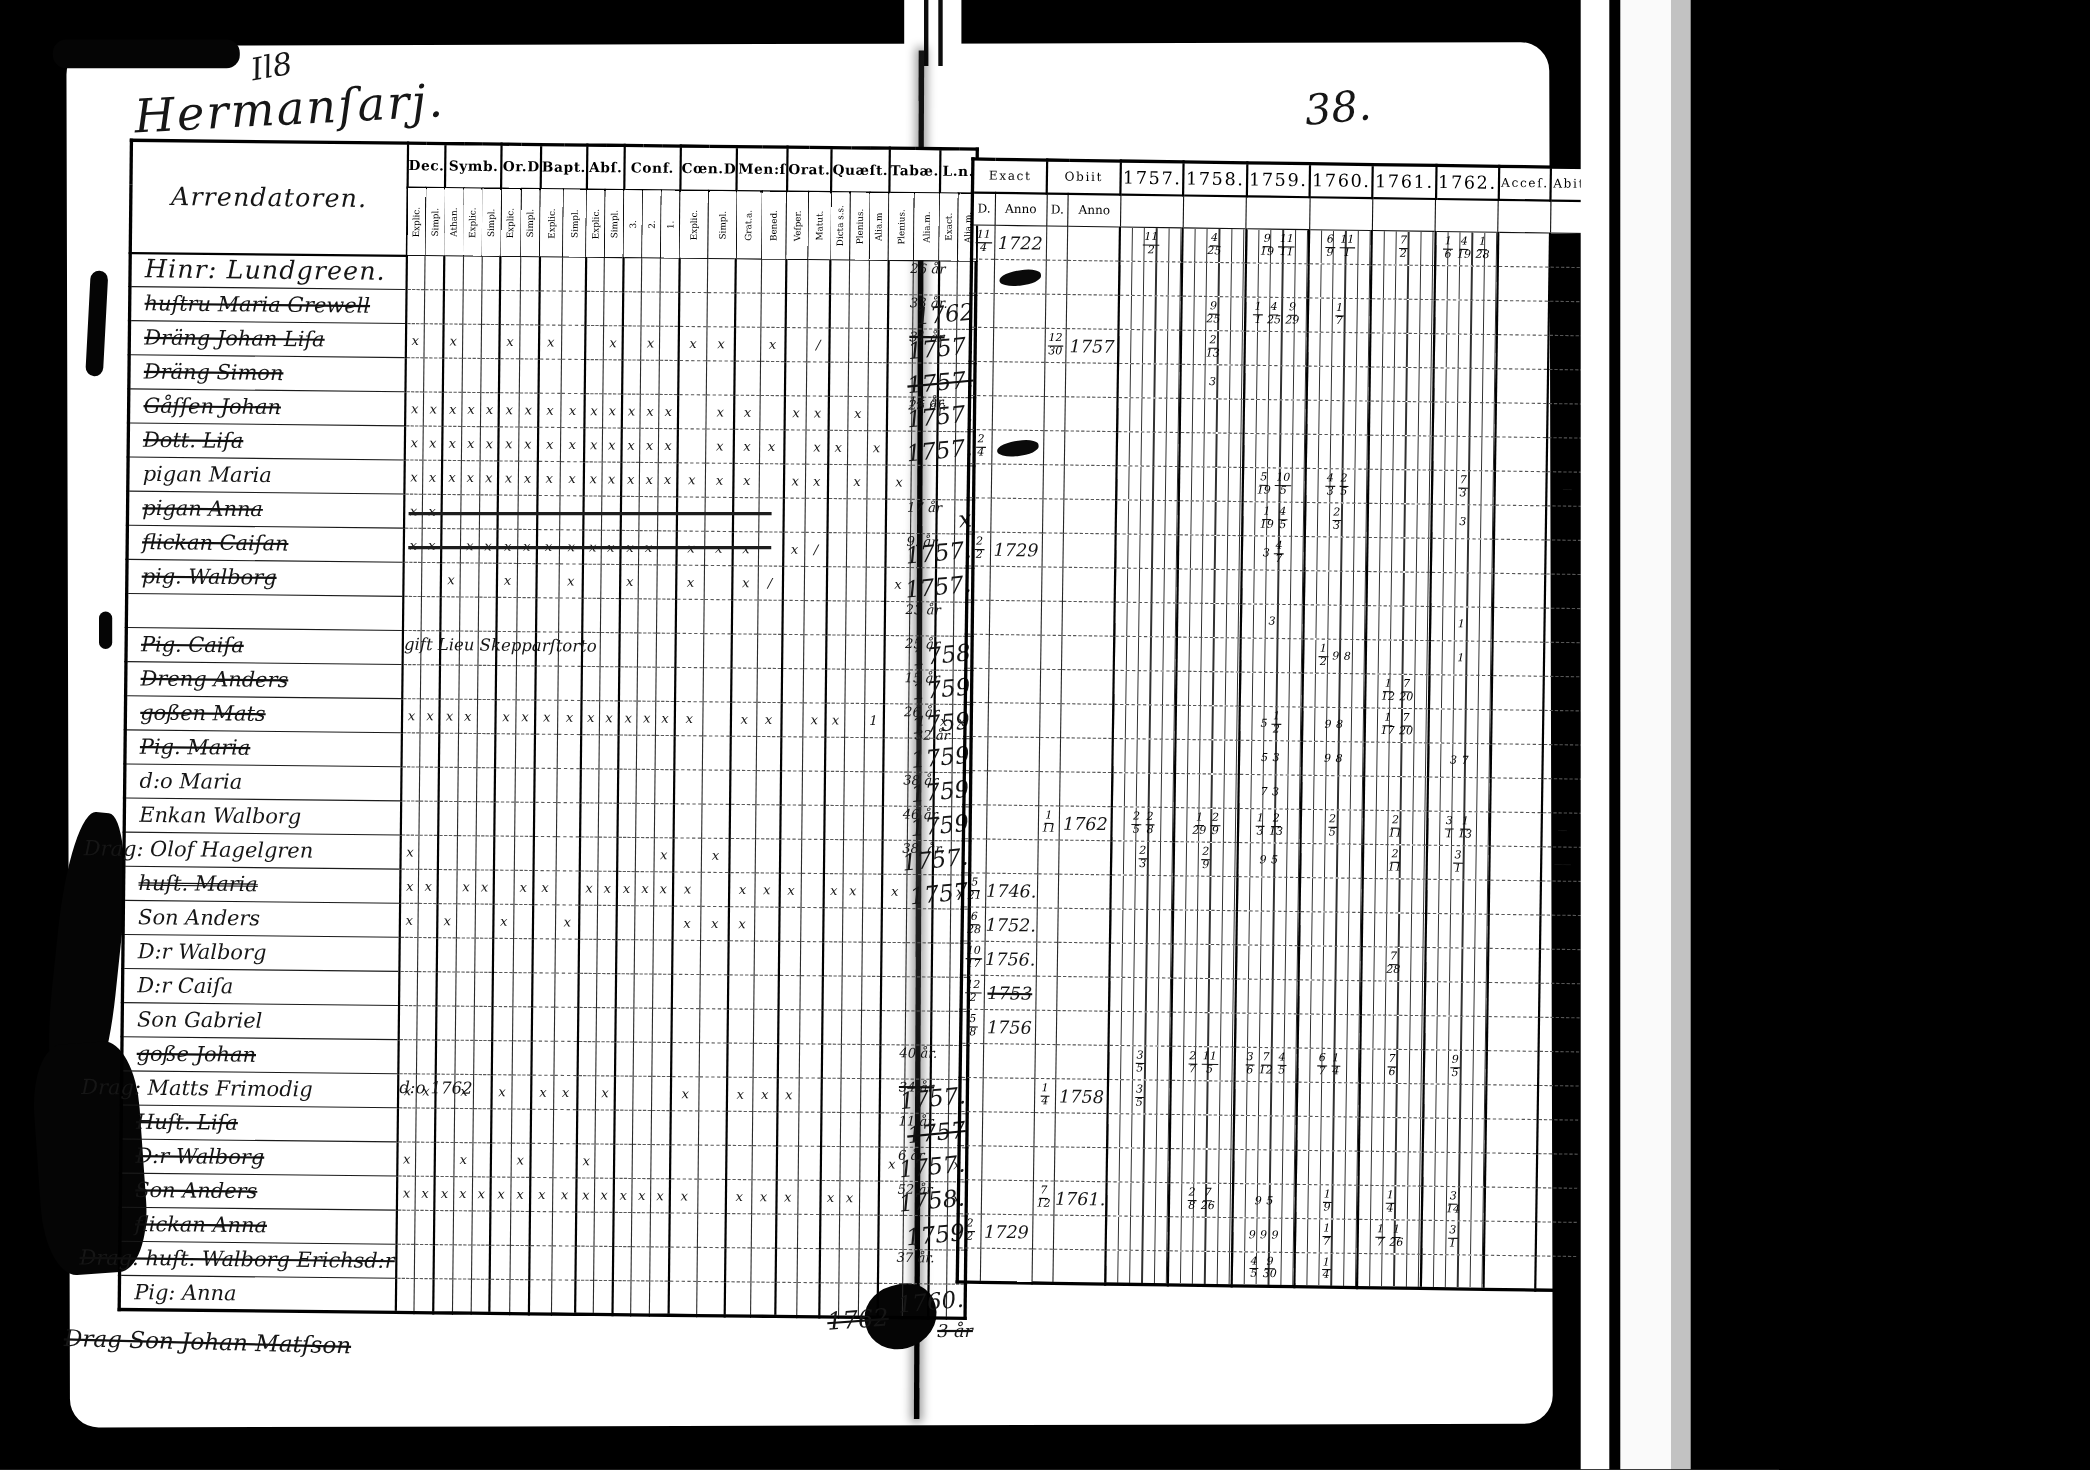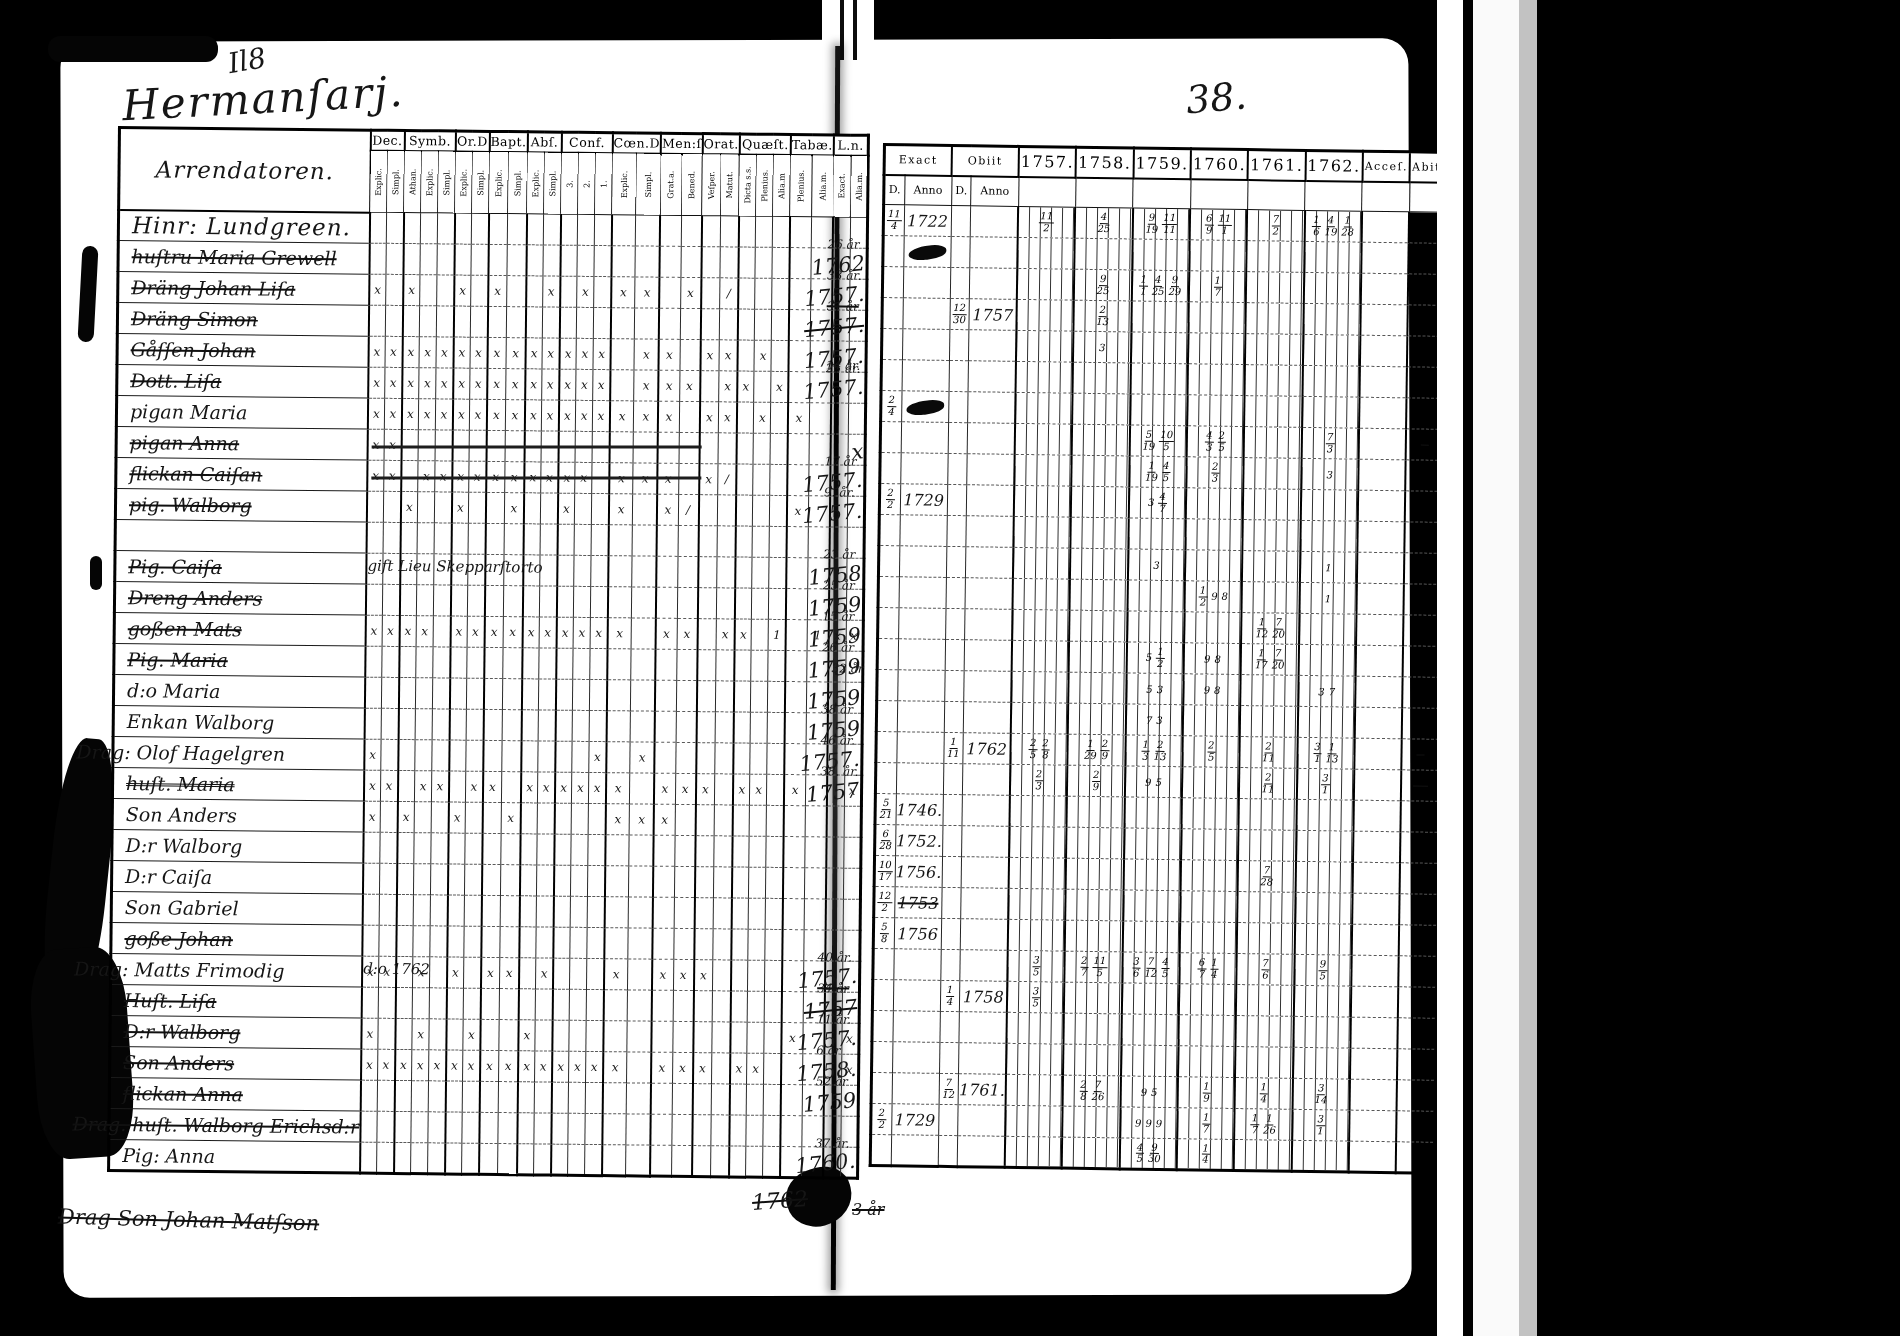--- a/index.html
+++ b/index.html
@@ -25,21 +25,21 @@
   .flourish{position:absolute;left:228px;top:44px;font-size:28px;transform:rotate(-10deg);}
   .pagenum{position:absolute;left:1186px;top:76px;font-size:38px;transform:rotate(-5deg);}
   .st{text-decoration:line-through;text-decoration-thickness:2.4px;text-decoration-color:#101010;}
   .st2{text-decoration:line-through;text-decoration-style:double;text-decoration-color:#101010;}
 
   
   .leftpage{position:absolute;left:118px;top:126px;transform:rotate(.6deg);transform-origin:top left;}
   table{border-collapse:collapse;}
   .lt{border:3px solid #000;}
   .lt th{border:2px solid #000;background:#fff;padding:0;}
-  .lt .grp{font-size:12.5px;height:20px;font-weight:normal;letter-spacing:.5px;}
+  .lt .grp{font-size:12.5px;height:40px;font-weight:bold;letter-spacing:.5px;}
   .lt .sub{height:62px;width:17px;writing-mode:vertical-rl;transform:rotate(180deg);
            font-size:8px;font-weight:normal;border:1px solid #111;padding:1px 0;}
   .lt .namehead{width:196px;font-size:23px;font-style:italic;font-weight:normal;letter-spacing:1px;}
   .lt td{height:31px;padding:0;}
   .lt td.mark{width:17px;border-left:1px solid #2a2a2a;border-bottom:1px dashed #5a5a5a;
               text-align:center;font-size:12px;font-style:italic;position:relative;}
   .lt td.mark.gb{border-left:2px solid #000;}
   .lt td.name{border-right:2px solid #000;border-bottom:1px solid #1b1b1b;padding-left:12px;position:relative;}
   .lt td.name .nm{font-size:19px;white-space:nowrap;display:inline-block;}
   .lt td.name .big{font-size:23px;letter-spacing:1px;}

